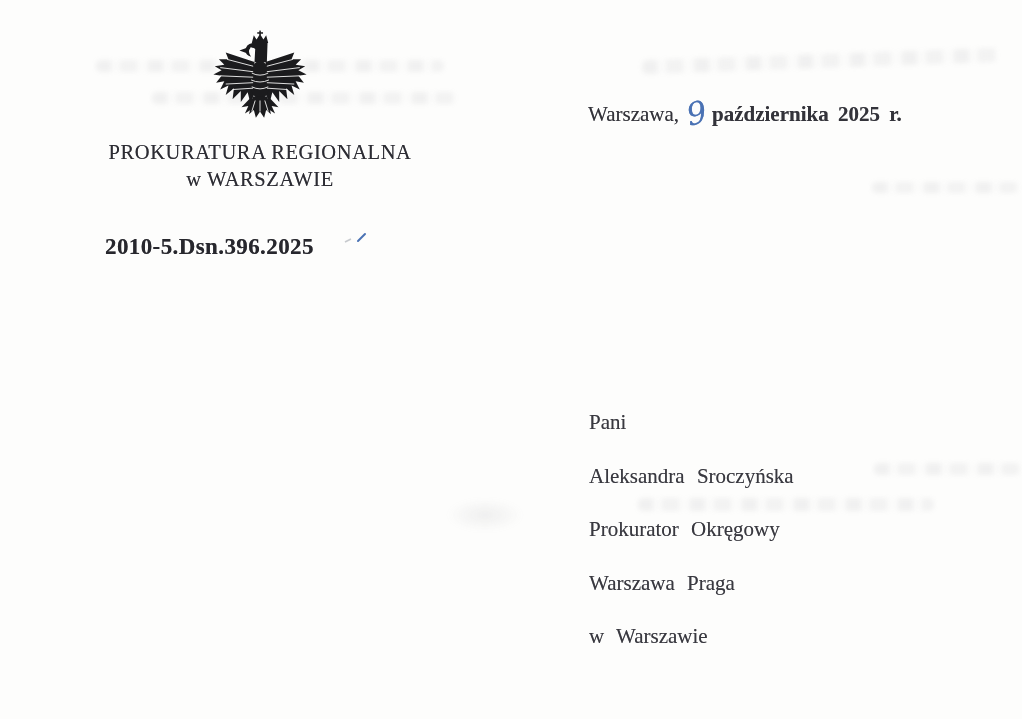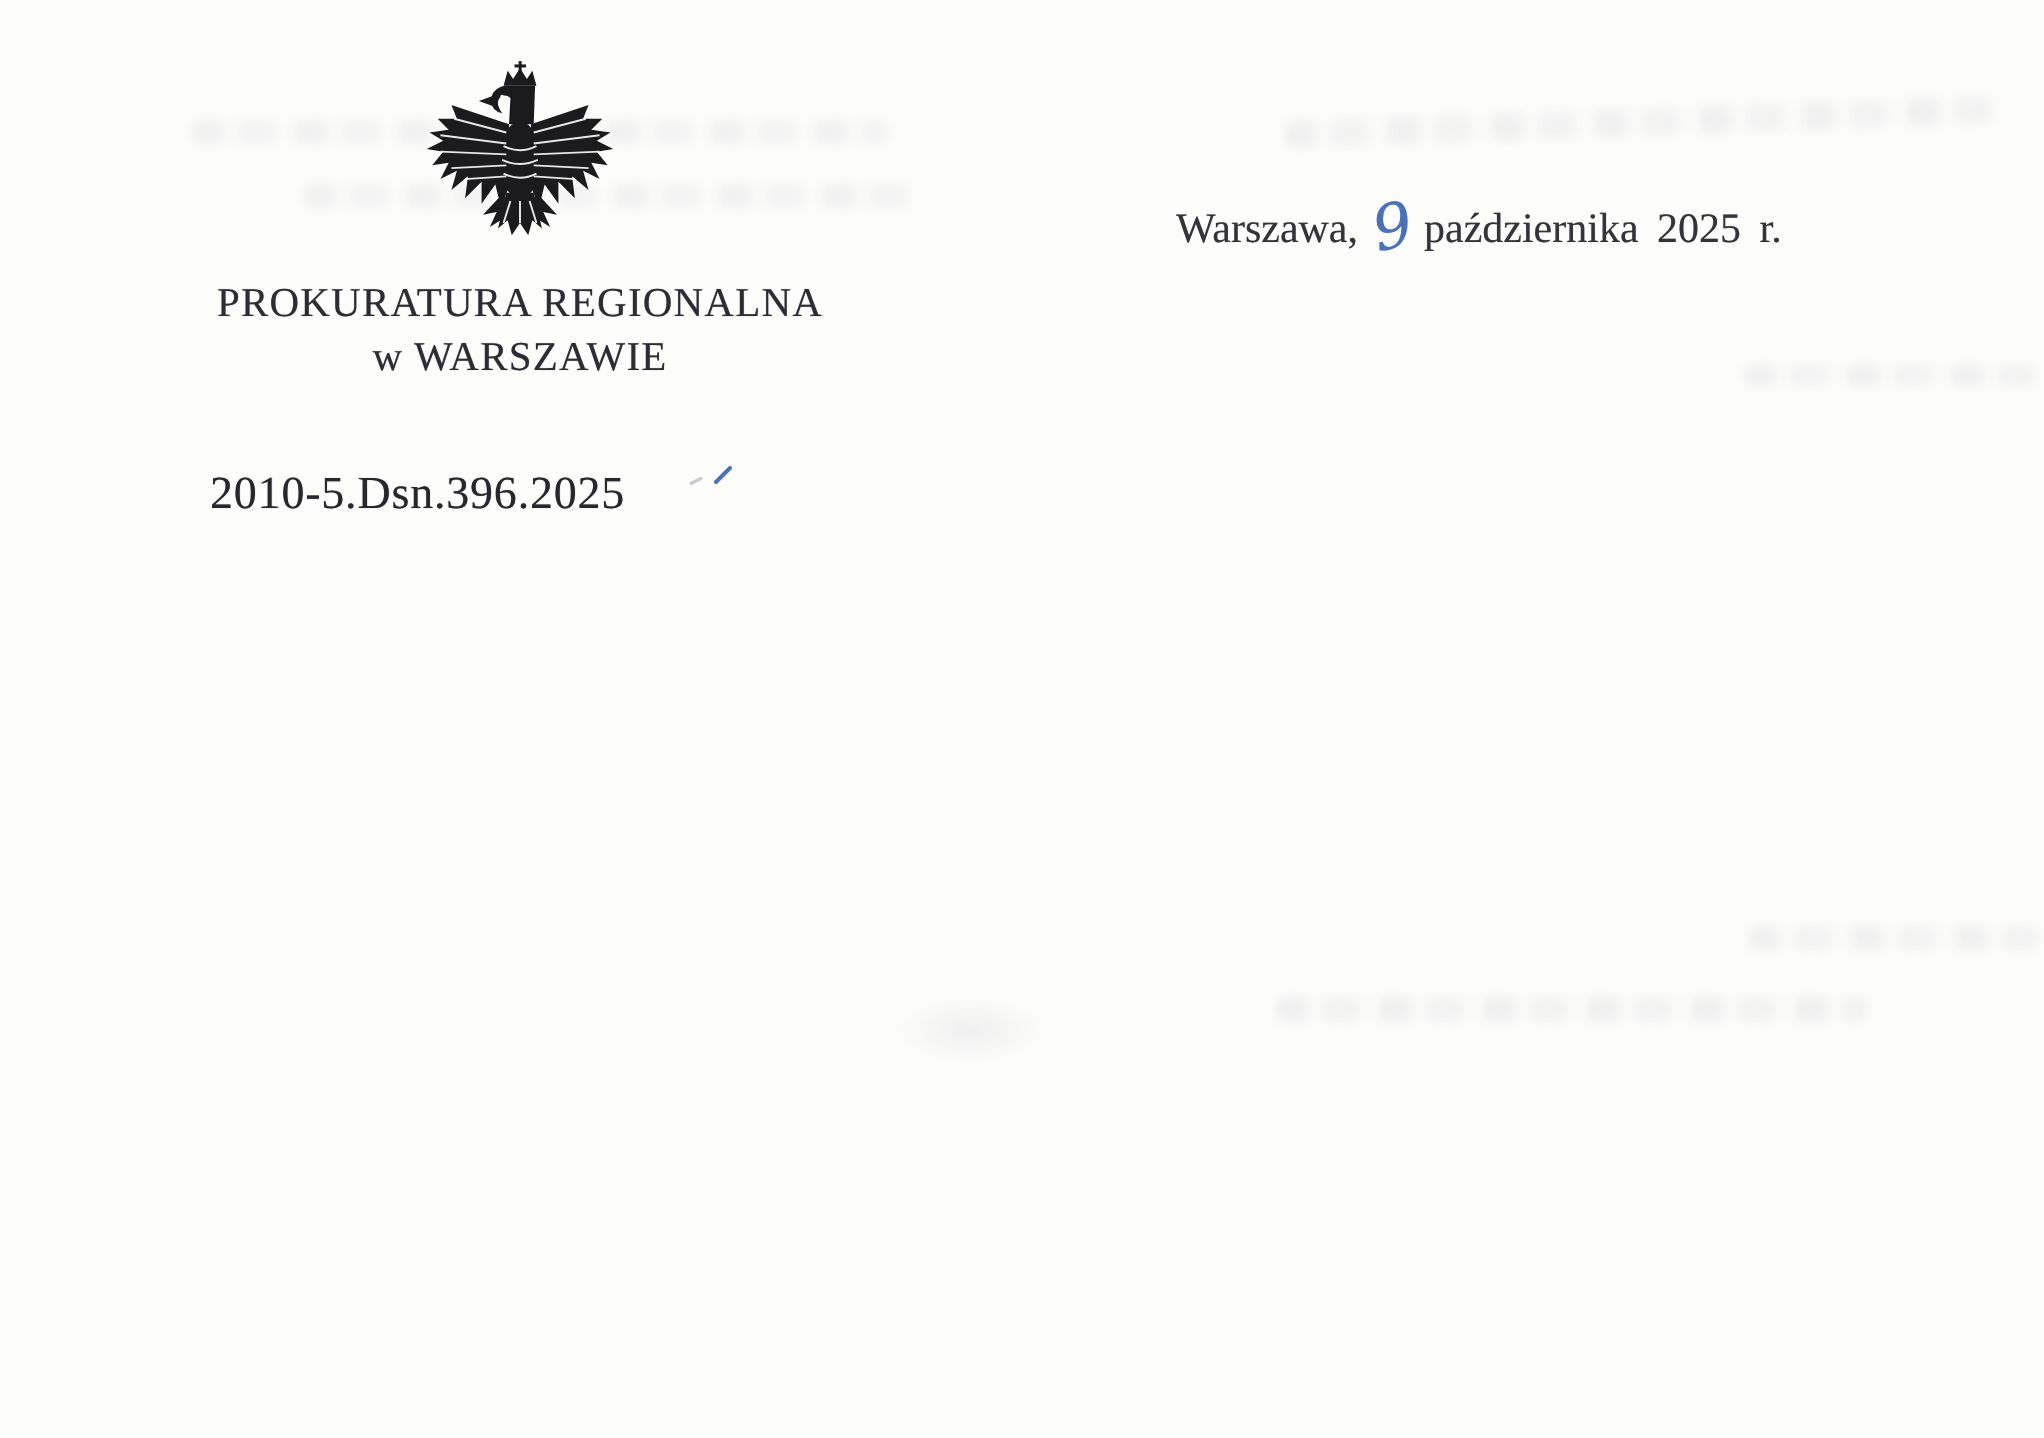--- a/index.html
+++ b/index.html
@@ -31,35 +31,35 @@
     position:absolute;left:58px;top:139px;width:404px;
     text-align:center;font-weight:normal;font-size:20.5px;line-height:27px;
     letter-spacing:.6px;color:#2c2c33;
     text-shadow:0 0 .5px rgba(44,44,51,.55);
   }
   .dateline{
     position:absolute;left:588px;top:102px;
     font-size:21px;color:#33333a;white-space:nowrap;
     text-shadow:0 0 .4px rgba(51,51,58,.5);
   }
-  .dateline .rest{word-spacing:4px;}
+  .dateline .rest{word-spacing:4px;font-weight:bold;}
   .hand-day{
     display:inline-block;
     color:#4a72b4;
     font-family:"DejaVu Serif", serif;
     font-style:italic;
     font-size:31px;
     line-height:0;
     transform:rotate(-12deg) translateY(3px);
     margin:0 1px 0 7px;
     text-shadow:0 0 .4px rgba(74,114,180,.6);
   }
   .ref{
     position:absolute;left:105px;top:234px;
-    font-weight:normal;font-size:23px;letter-spacing:.4px;color:#27272d;
+    font-weight:bold;font-size:23px;letter-spacing:.4px;color:#27272d;
     text-shadow:0 0 .5px rgba(39,39,45,.6);
   }
   .pen-tick{position:absolute;left:341px;top:230px;}
   .recipient{
     position:absolute;left:589px;top:410px;
     font-size:21px;color:#393940;
     text-shadow:0 0 .4px rgba(57,57,64,.5);
   }
   .recipient .rline{
     height:53.5px;
@@ -128,14 +128,21 @@
     <span class="rest">października 2025 r.</span>
   </div>
 
   <div class="ref">2010-5.Dsn.396.2025</div>
 
   <svg class="pen-tick" width="30" height="22" viewBox="0 0 30 22">
     <path d="M4 12 L10 9" stroke="#9aa0a8" stroke-width="1.6" fill="none" opacity=".55"></path>
     <path d="M17 11 L24 4" stroke="#4a72b4" stroke-width="2" fill="none" stroke-linecap="round"></path>
   </svg>
 
+  <div class="recipient">
+    <div class="rline">Pani</div>
+    <div class="rline">Aleksandra Sroczyńska</div>
+    <div class="rline">Prokurator Okręgowy</div>
+    <div class="rline">Warszawa Praga</div>
+    <div class="rline">w Warszawie</div>
+  </div>
 
 </div>
 
 </body></html>

